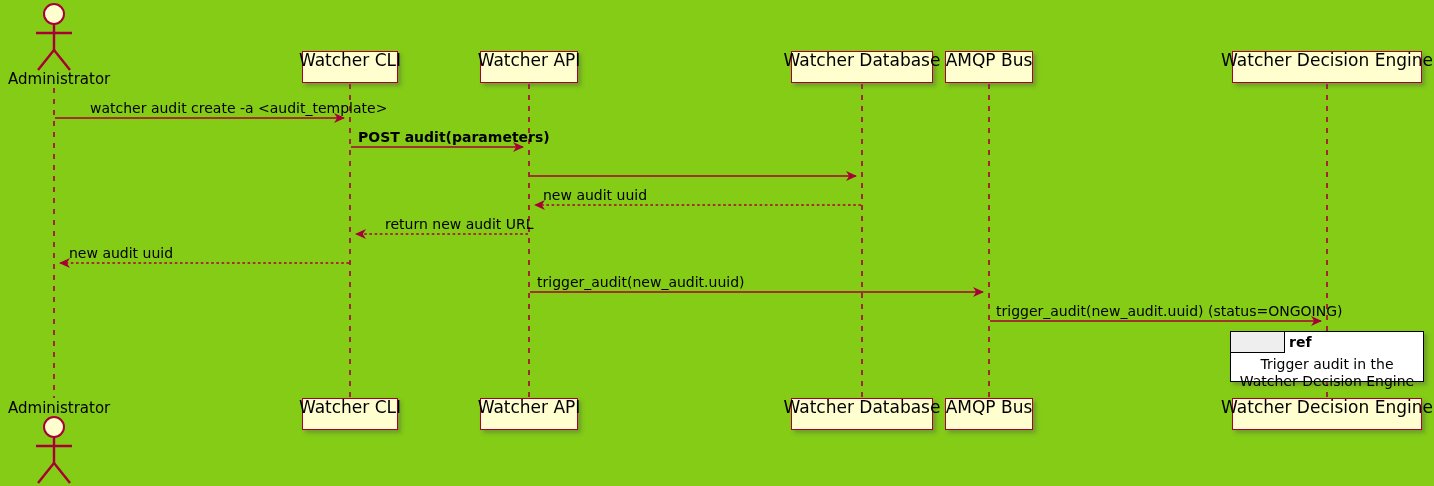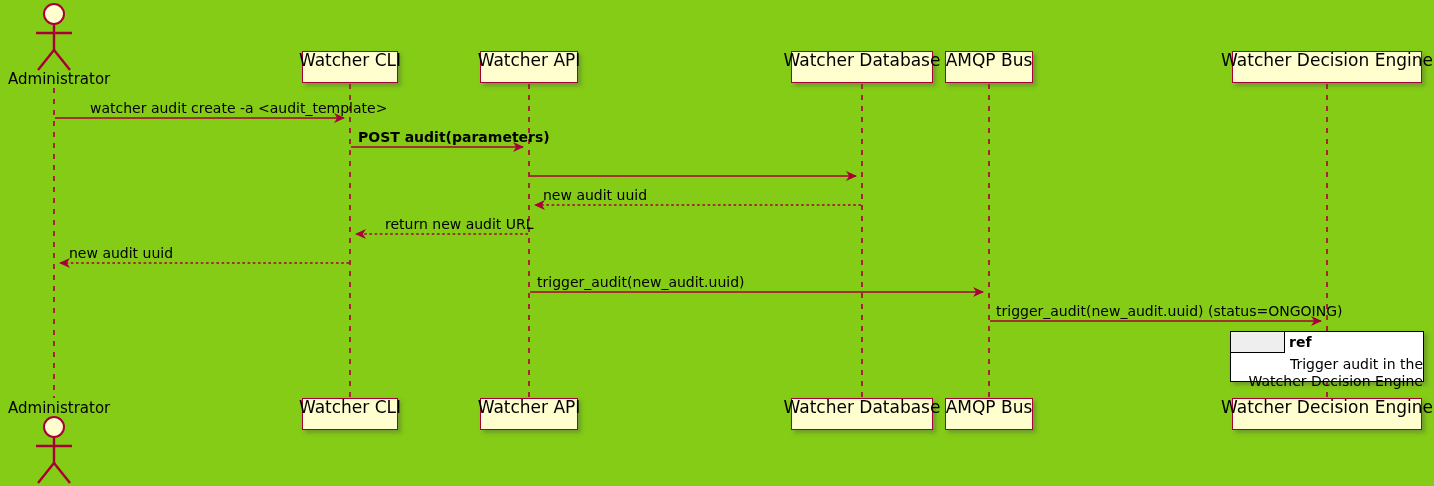--- a/index.html
+++ b/index.html
@@ -80,21 +80,21 @@
     font-weight: bold;
     color: #000000;
     line-height: 1;
     margin-left: 48px;
   }
   .ref-text {
     position: absolute;
     left: 0;
     top: 24px;
     width: 100%;
-    text-align: right;
+    text-align: center;
     font-size: 14px;
     color: #000000;
     line-height: 1.28;
   }
 </style>
 </head>
 <body>
 
 <div id="diagram">
 

